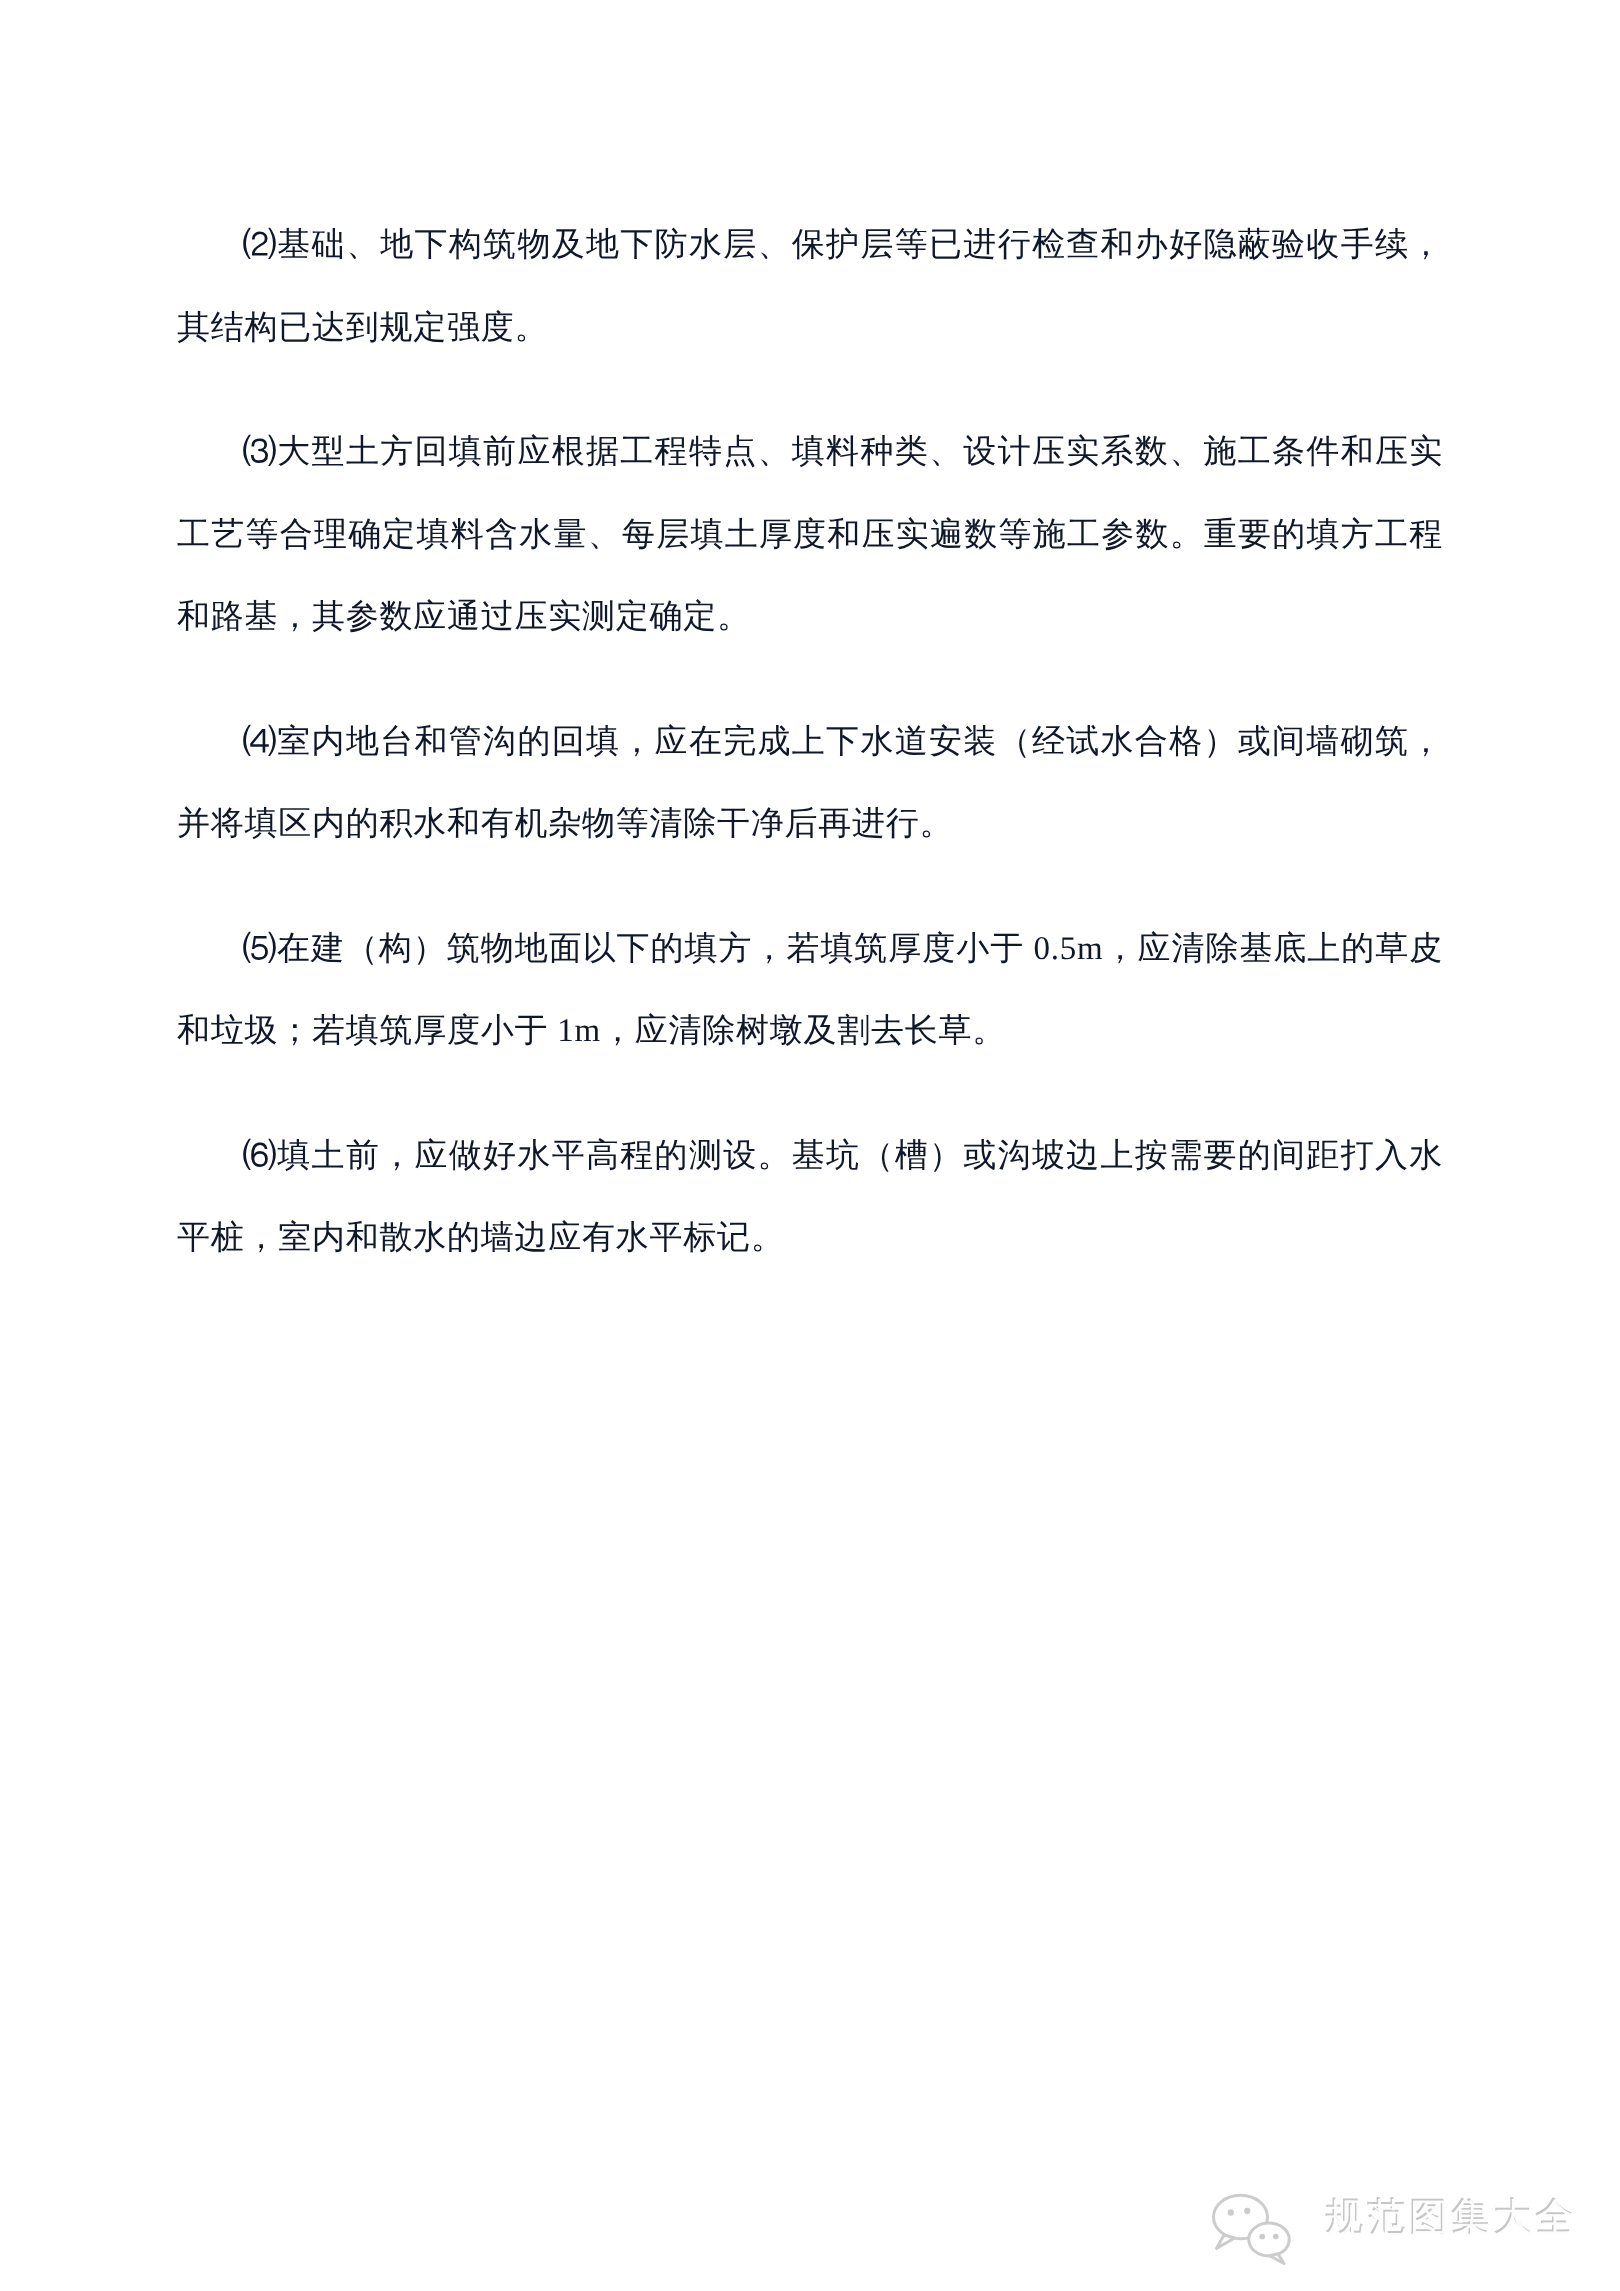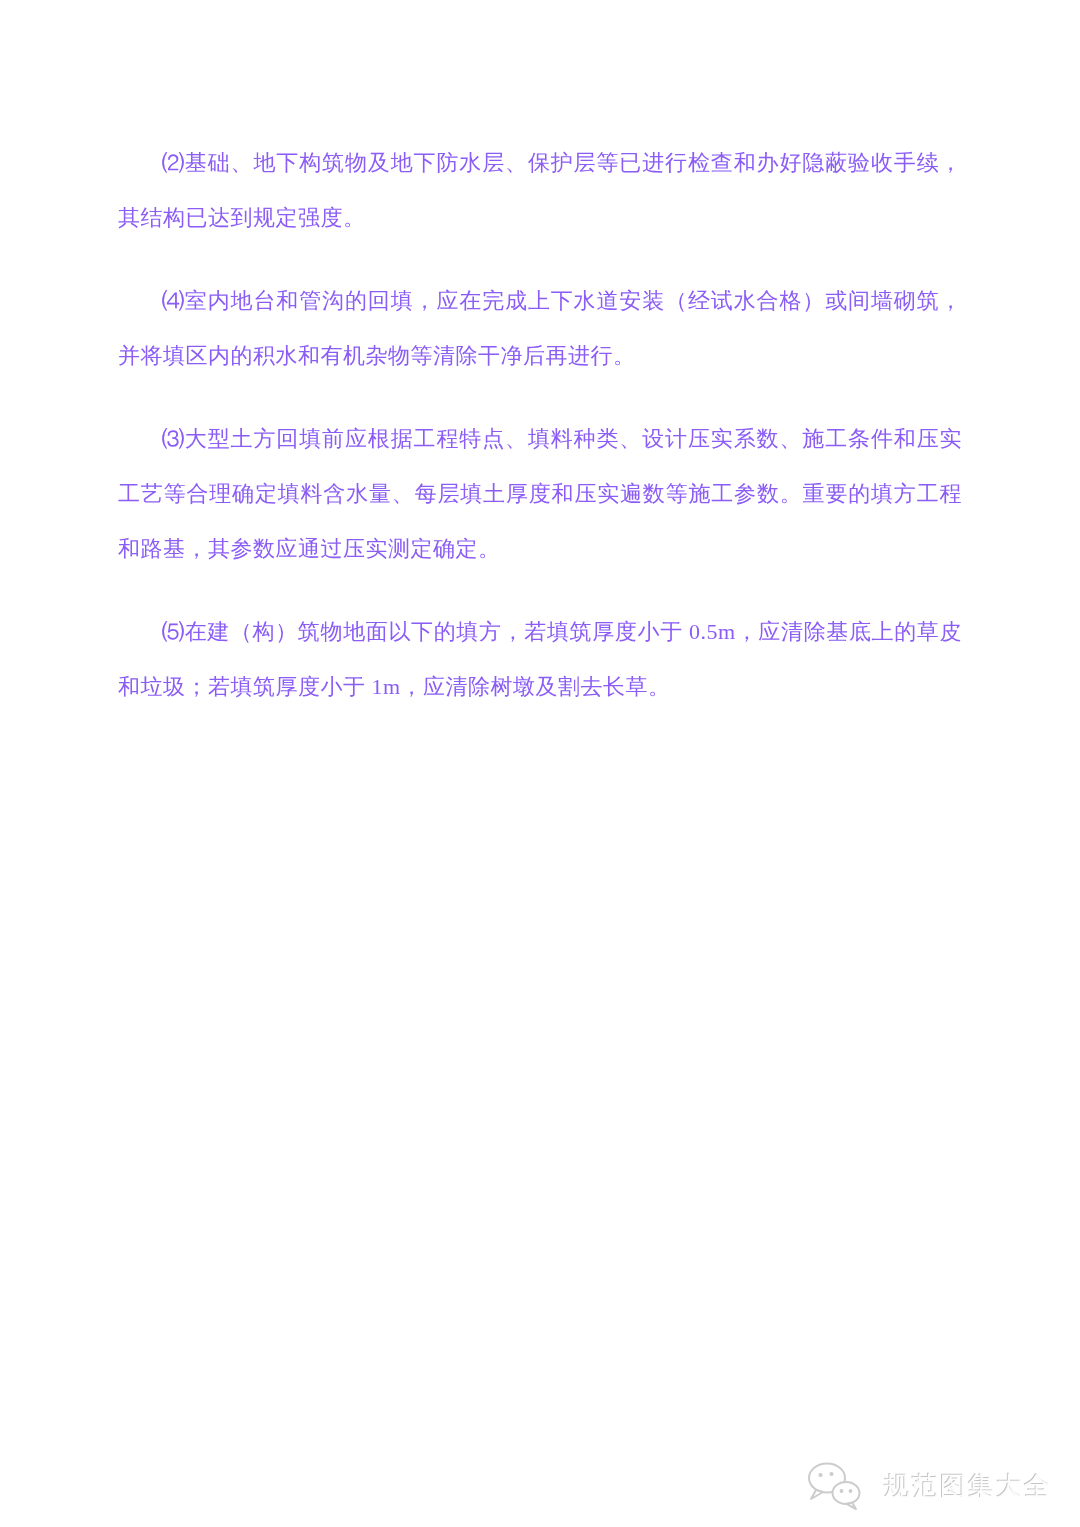--- a/index.html
+++ b/index.html
@@ -17,36 +17,35 @@
   .page {
     position: absolute;
     inset: 0;
     background: #ffffff;
   }
   .content {
     position: absolute;
     left: 118px;
     top: 135px;
     width: 844px;
-    color: #8b5cf6;
+    color: #0f172a;
     font-size: 22px;
     line-height: 55px;
     text-align: justify;
   }
   .content p {
     margin: 0 0 28px 0;
     text-indent: 44px;
     letter-spacing: 0.5px;
   }
   .watermark {
     position: absolute;
     right: 28px;
     bottom: 16px;
     display: flex;
-    align-items: center;
     gap: 20px;
     user-select: none;
   }
   .watermark .wm-icon svg {
     display: block;
   }
   .wm-text {
     font-family: "Liberation Sans", "DejaVu Sans", sans-serif;
     font-size: 26px;
     letter-spacing: 2px;
@@ -54,23 +53,24 @@
     text-shadow: -1px -1px 0 #c6c6c6, 1px 1px 0 #ffffff;
   }
 </style>
 </head>
 <body>
 
 <div class="page">
 
   <div class="content">
     <p>⑵基础、地下构筑物及地下防水层、保护层等已进行检查和办好隐蔽验收手续，其结构已达到规定强度。</p>
+    <p>⑶大型土方回填前应根据工程特点、填料种类、设计压实系数、施工条件和压实工艺等合理确定填料含水量、每层填土厚度和压实遍数等施工参数。重要的填方工程和路基，其参数应通过压实测定确定。</p>
     <p>⑷室内地台和管沟的回填，应在完成上下水道安装（经试水合格）或间墙砌筑，并将填区内的积水和有机杂物等清除干净后再进行。</p>
-    <p>⑶大型土方回填前应根据工程特点、填料种类、设计压实系数、施工条件和压实工艺等合理确定填料含水量、每层填土厚度和压实遍数等施工参数。重要的填方工程和路基，其参数应通过压实测定确定。</p>
     <p>⑸在建（构）筑物地面以下的填方，若填筑厚度小于 0.5m，应清除基底上的草皮和垃圾；若填筑厚度小于 1m，应清除树墩及割去长草。</p>
+    <p>⑹填土前，应做好水平高程的测设。基坑（槽）或沟坡边上按需要的间距打入水平桩，室内和散水的墙边应有水平标记。</p>
   </div>
 
   <div class="watermark">
     <span class="wm-icon">
       <svg width="58" height="50" viewBox="0 0 58 50" xmlns="http://www.w3.org/2000/svg">
 
         <ellipse cx="21" cy="17" rx="18" ry="14.5" fill="#ffffff" stroke="#cccccc" stroke-width="2"></ellipse>
         <path d="M10 29 L5 38 L17 31 Z" fill="#ffffff" stroke="#cccccc" stroke-width="2" stroke-linejoin="round"></path>
         <circle cx="14.5" cy="14" r="2.1" fill="#cccccc"></circle>
         <circle cx="25.5" cy="13" r="2.1" fill="#cccccc"></circle>

